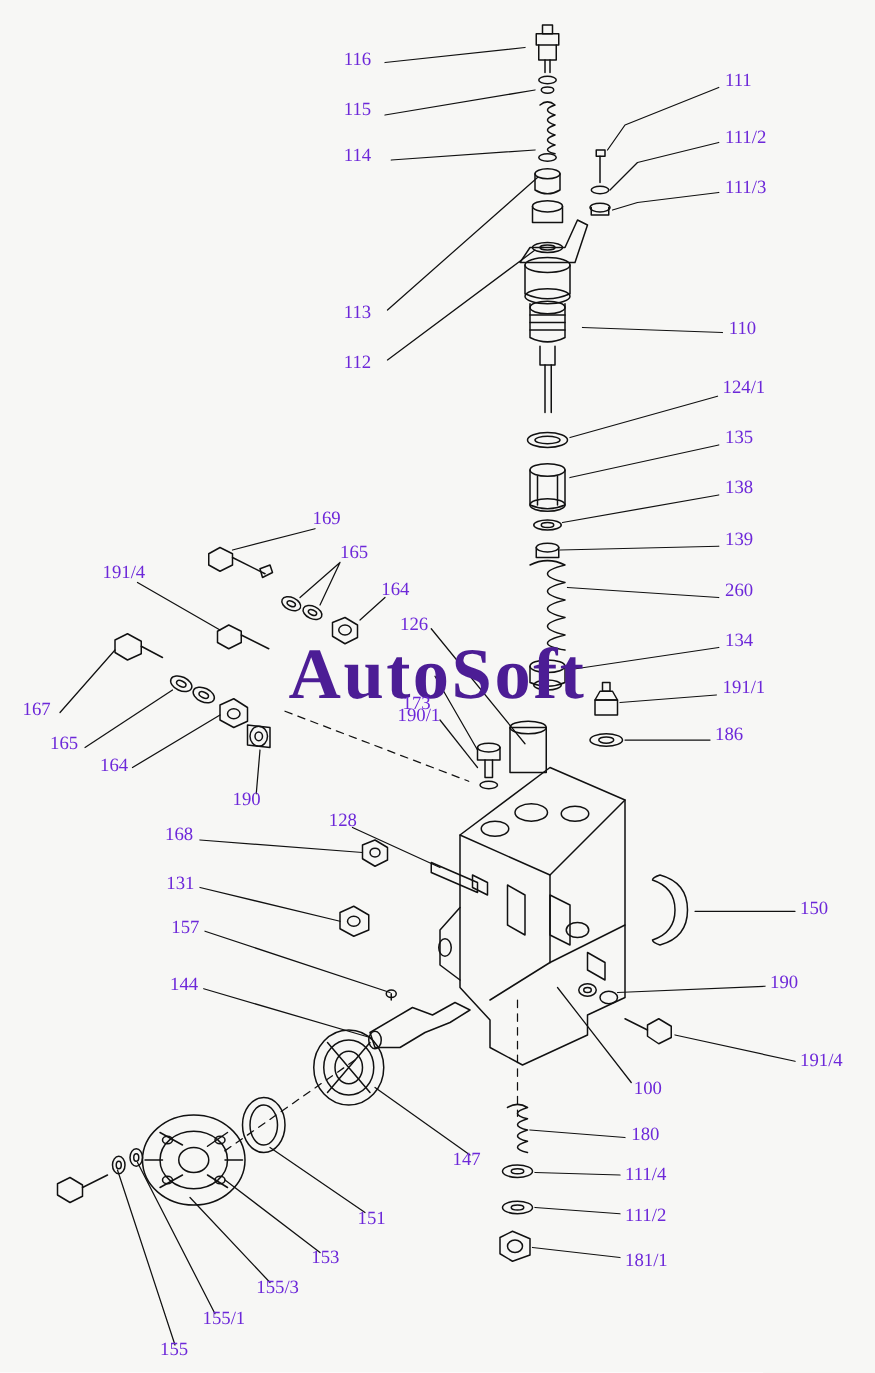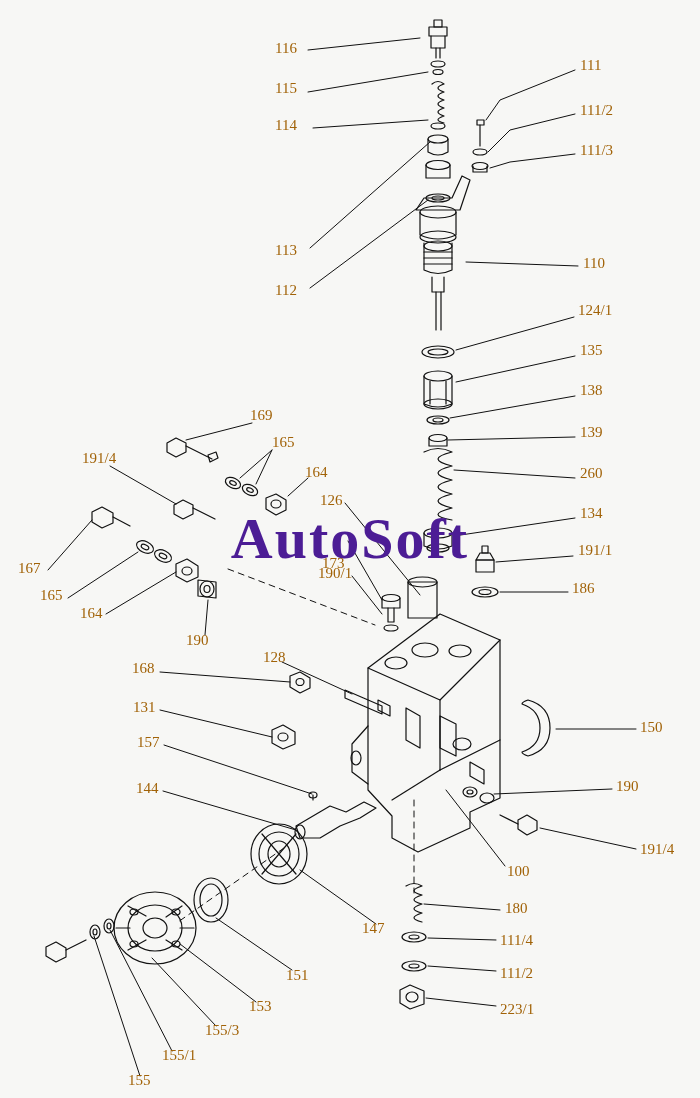--- a/index.html
+++ b/index.html
@@ -33,21 +33,21 @@
     font-weight: bold;
     letter-spacing: 2px;
     color: #4c1d95;
     user-select: none;
     pointer-events: none;
   }
   .callout {
     position: absolute;
     font-family: "Liberation Serif", serif;
     font-size: 15px;
-    color: #a16207;
+    color: #6d28d9;
     white-space: nowrap;
     line-height: 1;
   }
 </style>
 </head>
 <body>
 
 <div id="page">
 
   <svg id="diagram-svg" width="700" height="1098" viewBox="0 0 700 1098">
@@ -373,21 +373,21 @@
   <div class="callout" style="left:133px; top:700px">131</div>
   <div class="callout" style="left:137px; top:735px">157</div>
   <div class="callout" style="left:136px; top:781px">144</div>
   <div class="callout" style="left:640px; top:720px">150</div>
   <div class="callout" style="left:616px; top:779px">190</div>
   <div class="callout" style="left:640px; top:842px">191/4</div>
   <div class="callout" style="left:507px; top:864px">100</div>
   <div class="callout" style="left:505px; top:901px">180</div>
   <div class="callout" style="left:500px; top:933px">111/4</div>
   <div class="callout" style="left:500px; top:966px">111/2</div>
-  <div class="callout" style="left:500px; top:1002px">223/1</div>
+  <div class="callout" style="left:500px; top:1002px">181/1</div>
   <div class="callout" style="left:362px; top:921px">147</div>
   <div class="callout" style="left:286px; top:968px">151</div>
   <div class="callout" style="left:249px; top:999px">153</div>
   <div class="callout" style="left:205px; top:1023px">155/3</div>
   <div class="callout" style="left:162px; top:1048px">155/1</div>
   <div class="callout" style="left:128px; top:1073px">155</div>
 
 </div>
 
 </body></html>

